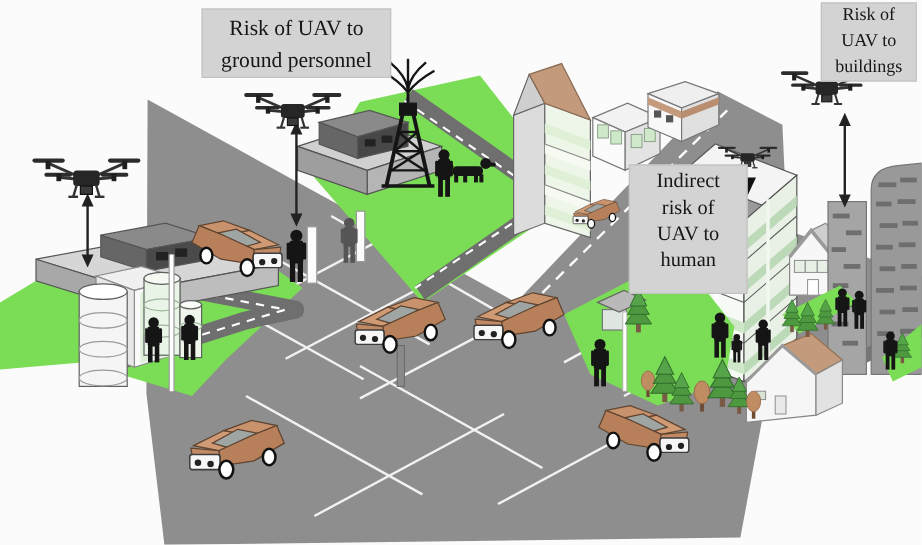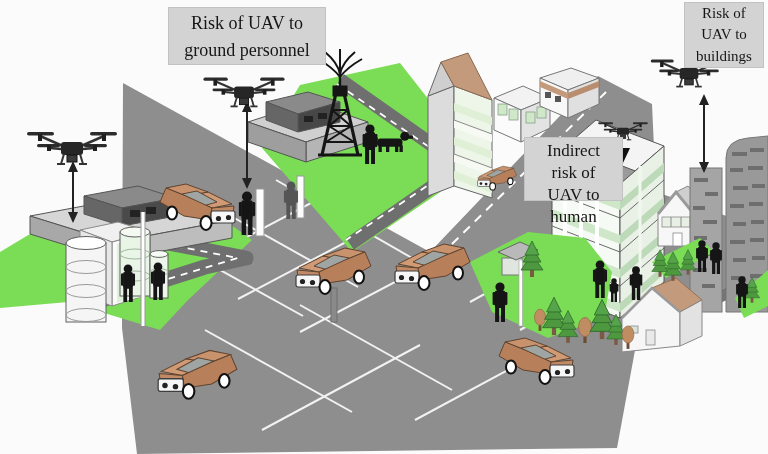--- a/index.html
+++ b/index.html
@@ -3,21 +3,21 @@
 <meta charset="utf-8">
 <style>
   html,body{margin:0;padding:0;}
   .stage{position:relative;width:768px;height:454px;background:#fbfbfb;overflow:hidden;
          font-family:"Liberation Serif","DejaVu Serif",serif;}
   .stage svg{position:absolute;left:0;top:0;}
   .label{position:absolute;background:#d3d3d3;border:1px solid #c2c2c2;color:#161616;
          text-align:center;white-space:pre-line;box-sizing:border-box;}
   .label.l1{left:168px;top:7px;width:158px;height:58px;font-size:18px;line-height:1.5;padding-top:2px;}
   .label.l2{left:684px;top:2px;width:80px;height:66px;font-size:15px;line-height:1.42;}
-  .label.l3{left:524px;top:137px;width:99px;height:64px;font-size:17px;line-height:1.3;padding-top:2px;}
+  .label.l3{left:524px;top:137px;width:99px;height:108px;font-size:17px;line-height:1.3;padding-top:2px;}
 </style>
 </head>
 <body>
 
 <div class="stage">
 <svg width="768" height="454" viewBox="0 0 768 454">
   <defs>
     <g id="person">
       <circle cx="0" cy="-35" r="4.6"></circle>
       <rect x="-5.2" y="-31.5" width="10.4" height="17.5" rx="2"></rect>

